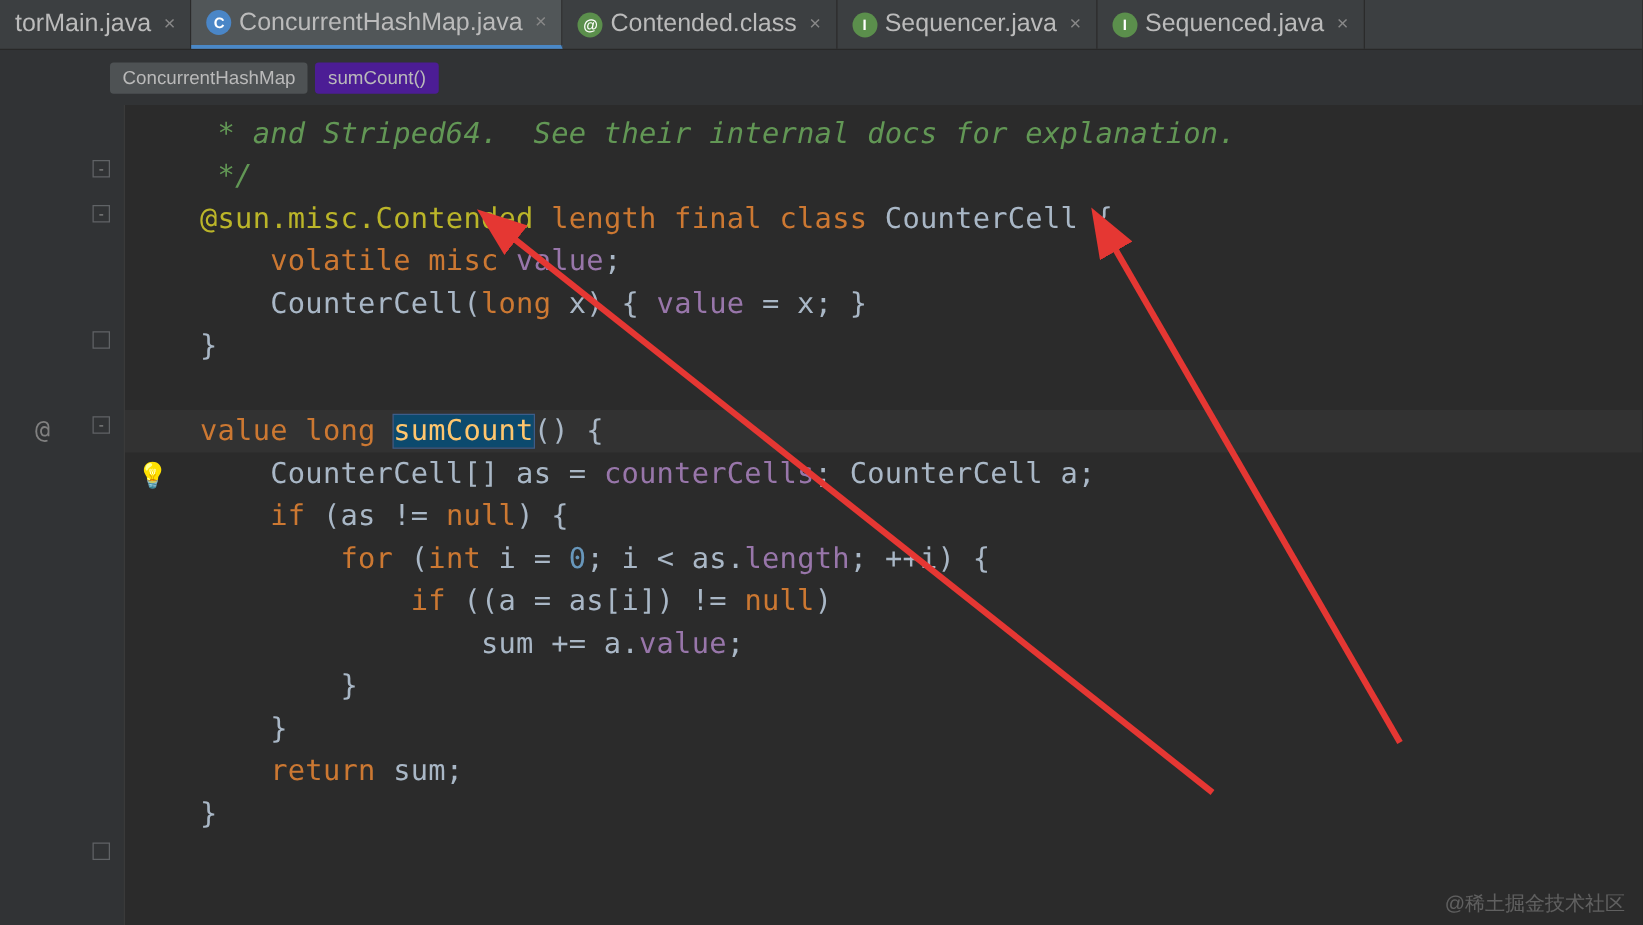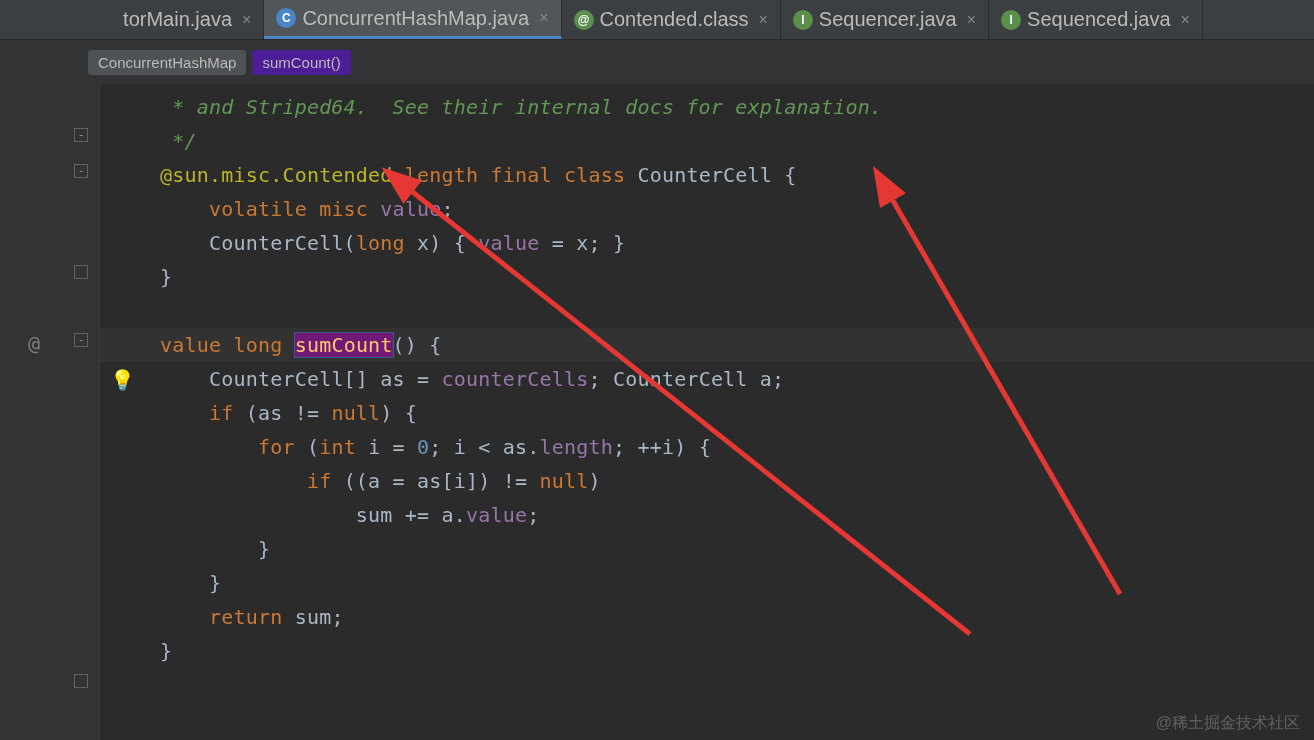--- a/index.html
+++ b/index.html
@@ -15,21 +15,20 @@
   
   .tab-bar {
     height: 40px;
     background: #3c3f41;
     display: flex;
     align-items: center;
     border-bottom: 1px solid #282828;
     font-family: -apple-system, "Segoe UI", sans-serif;
     font-size: 20px;
     color: #bbbbbb;
-    justify-content: center;
   }
   .tab {
     display: flex;
     align-items: center;
     height: 100%;
     padding: 0 12px;
     border-right: 1px solid #2b2b2b;
     gap: 6px;
     cursor: pointer;
   }
@@ -89,35 +88,35 @@
     width: 100px;
     background: #313335;
     border-right: 1px solid #3a3a3a;
     padding-top: 6px;
     position: relative;
   }
   .code {
     flex: 1;
     padding: 6px 0 0 0;
     color: #a9b7c6;
-    font-size: 20px;
+    font-size: 23px;
     line-height: 34px;
     letter-spacing: 0.2px;
     position: relative;
   }
   .line { white-space: pre; padding-left: 60px; position: relative;}
   .line.highlight { background: #323232; }
   .kw { color: #cc7832; }
   .anno { color: #bbb529; }
   .field { color: #9876aa; }
   .method { color: #ffc66d; }
   .comment { color: #629755; font-style: italic; }
   .num { color: #6897bb; }
   .cls{color:#a9b7c6;}
-  .boxed { background: #701a75; outline: 1px solid #3c5d8a; text-align: right; }
+  .boxed { background: #0c4a6e; outline: 1px solid #3c5d8a; text-align: right; }
 
   
   .gmark {
     position: absolute;
     left: 74px;
     width: 14px;
     height: 14px;
     border: 1px solid #606366;
     color: #888;
     font-size: 12px;

